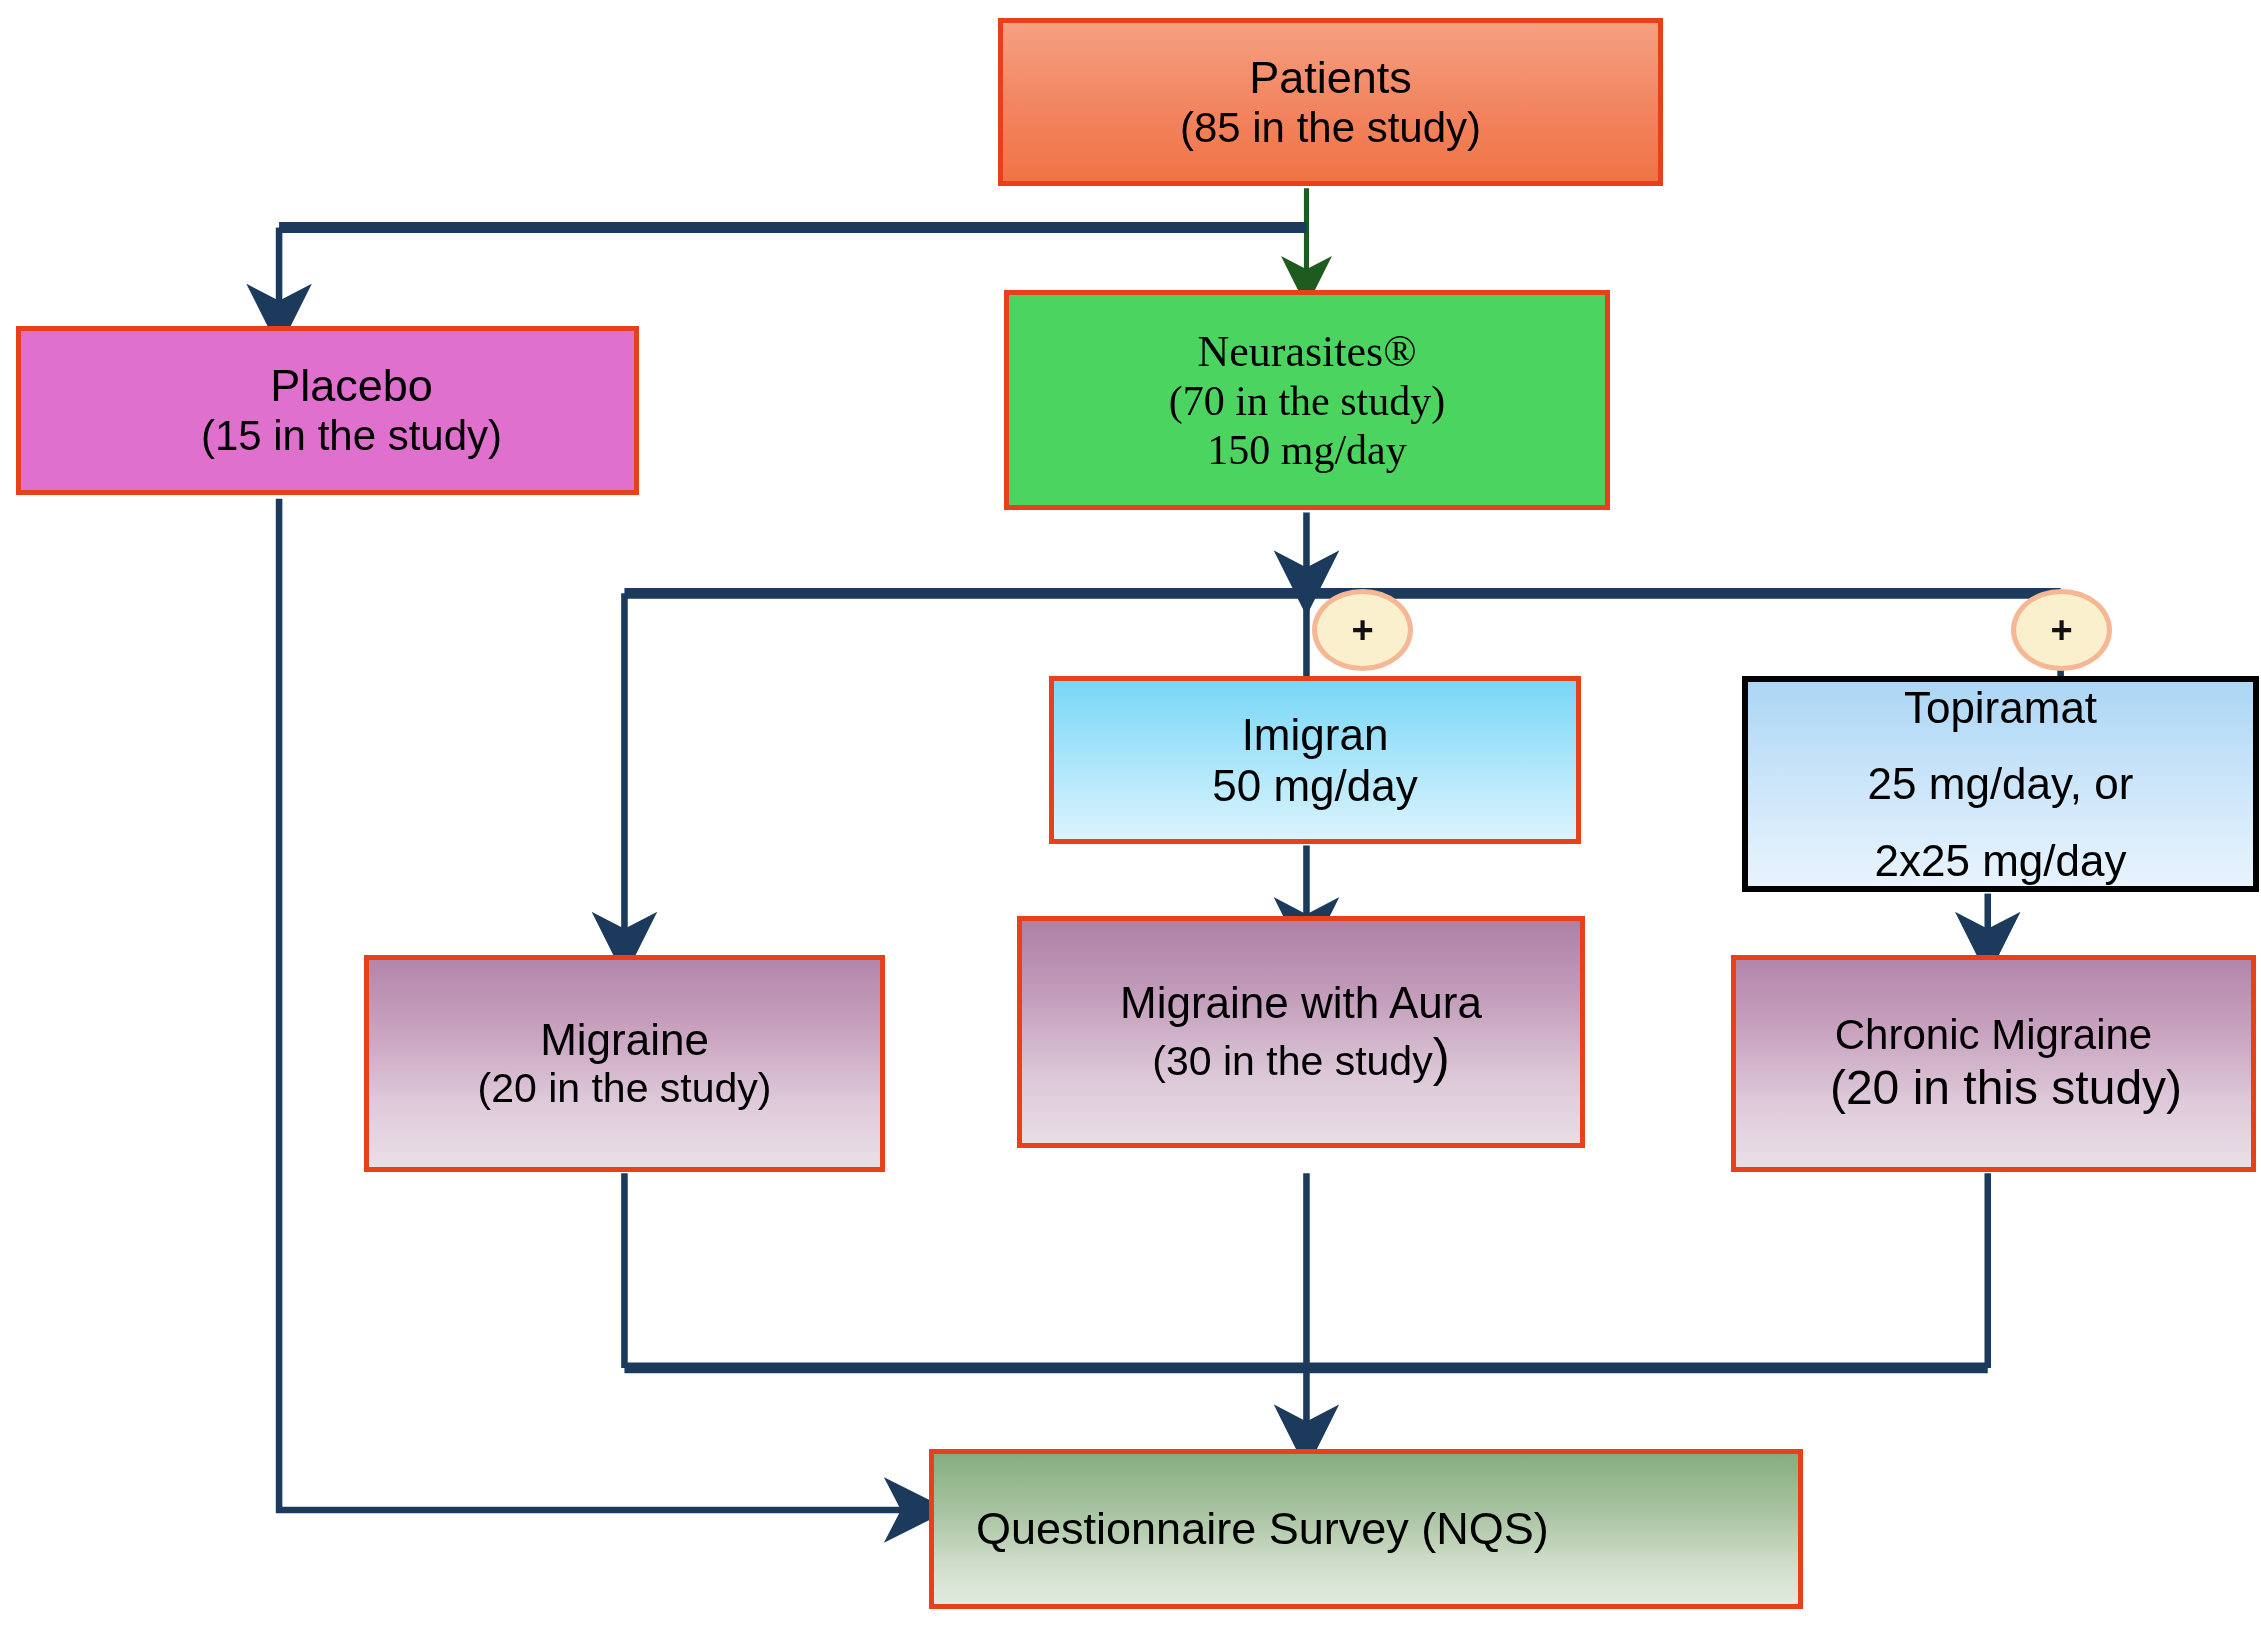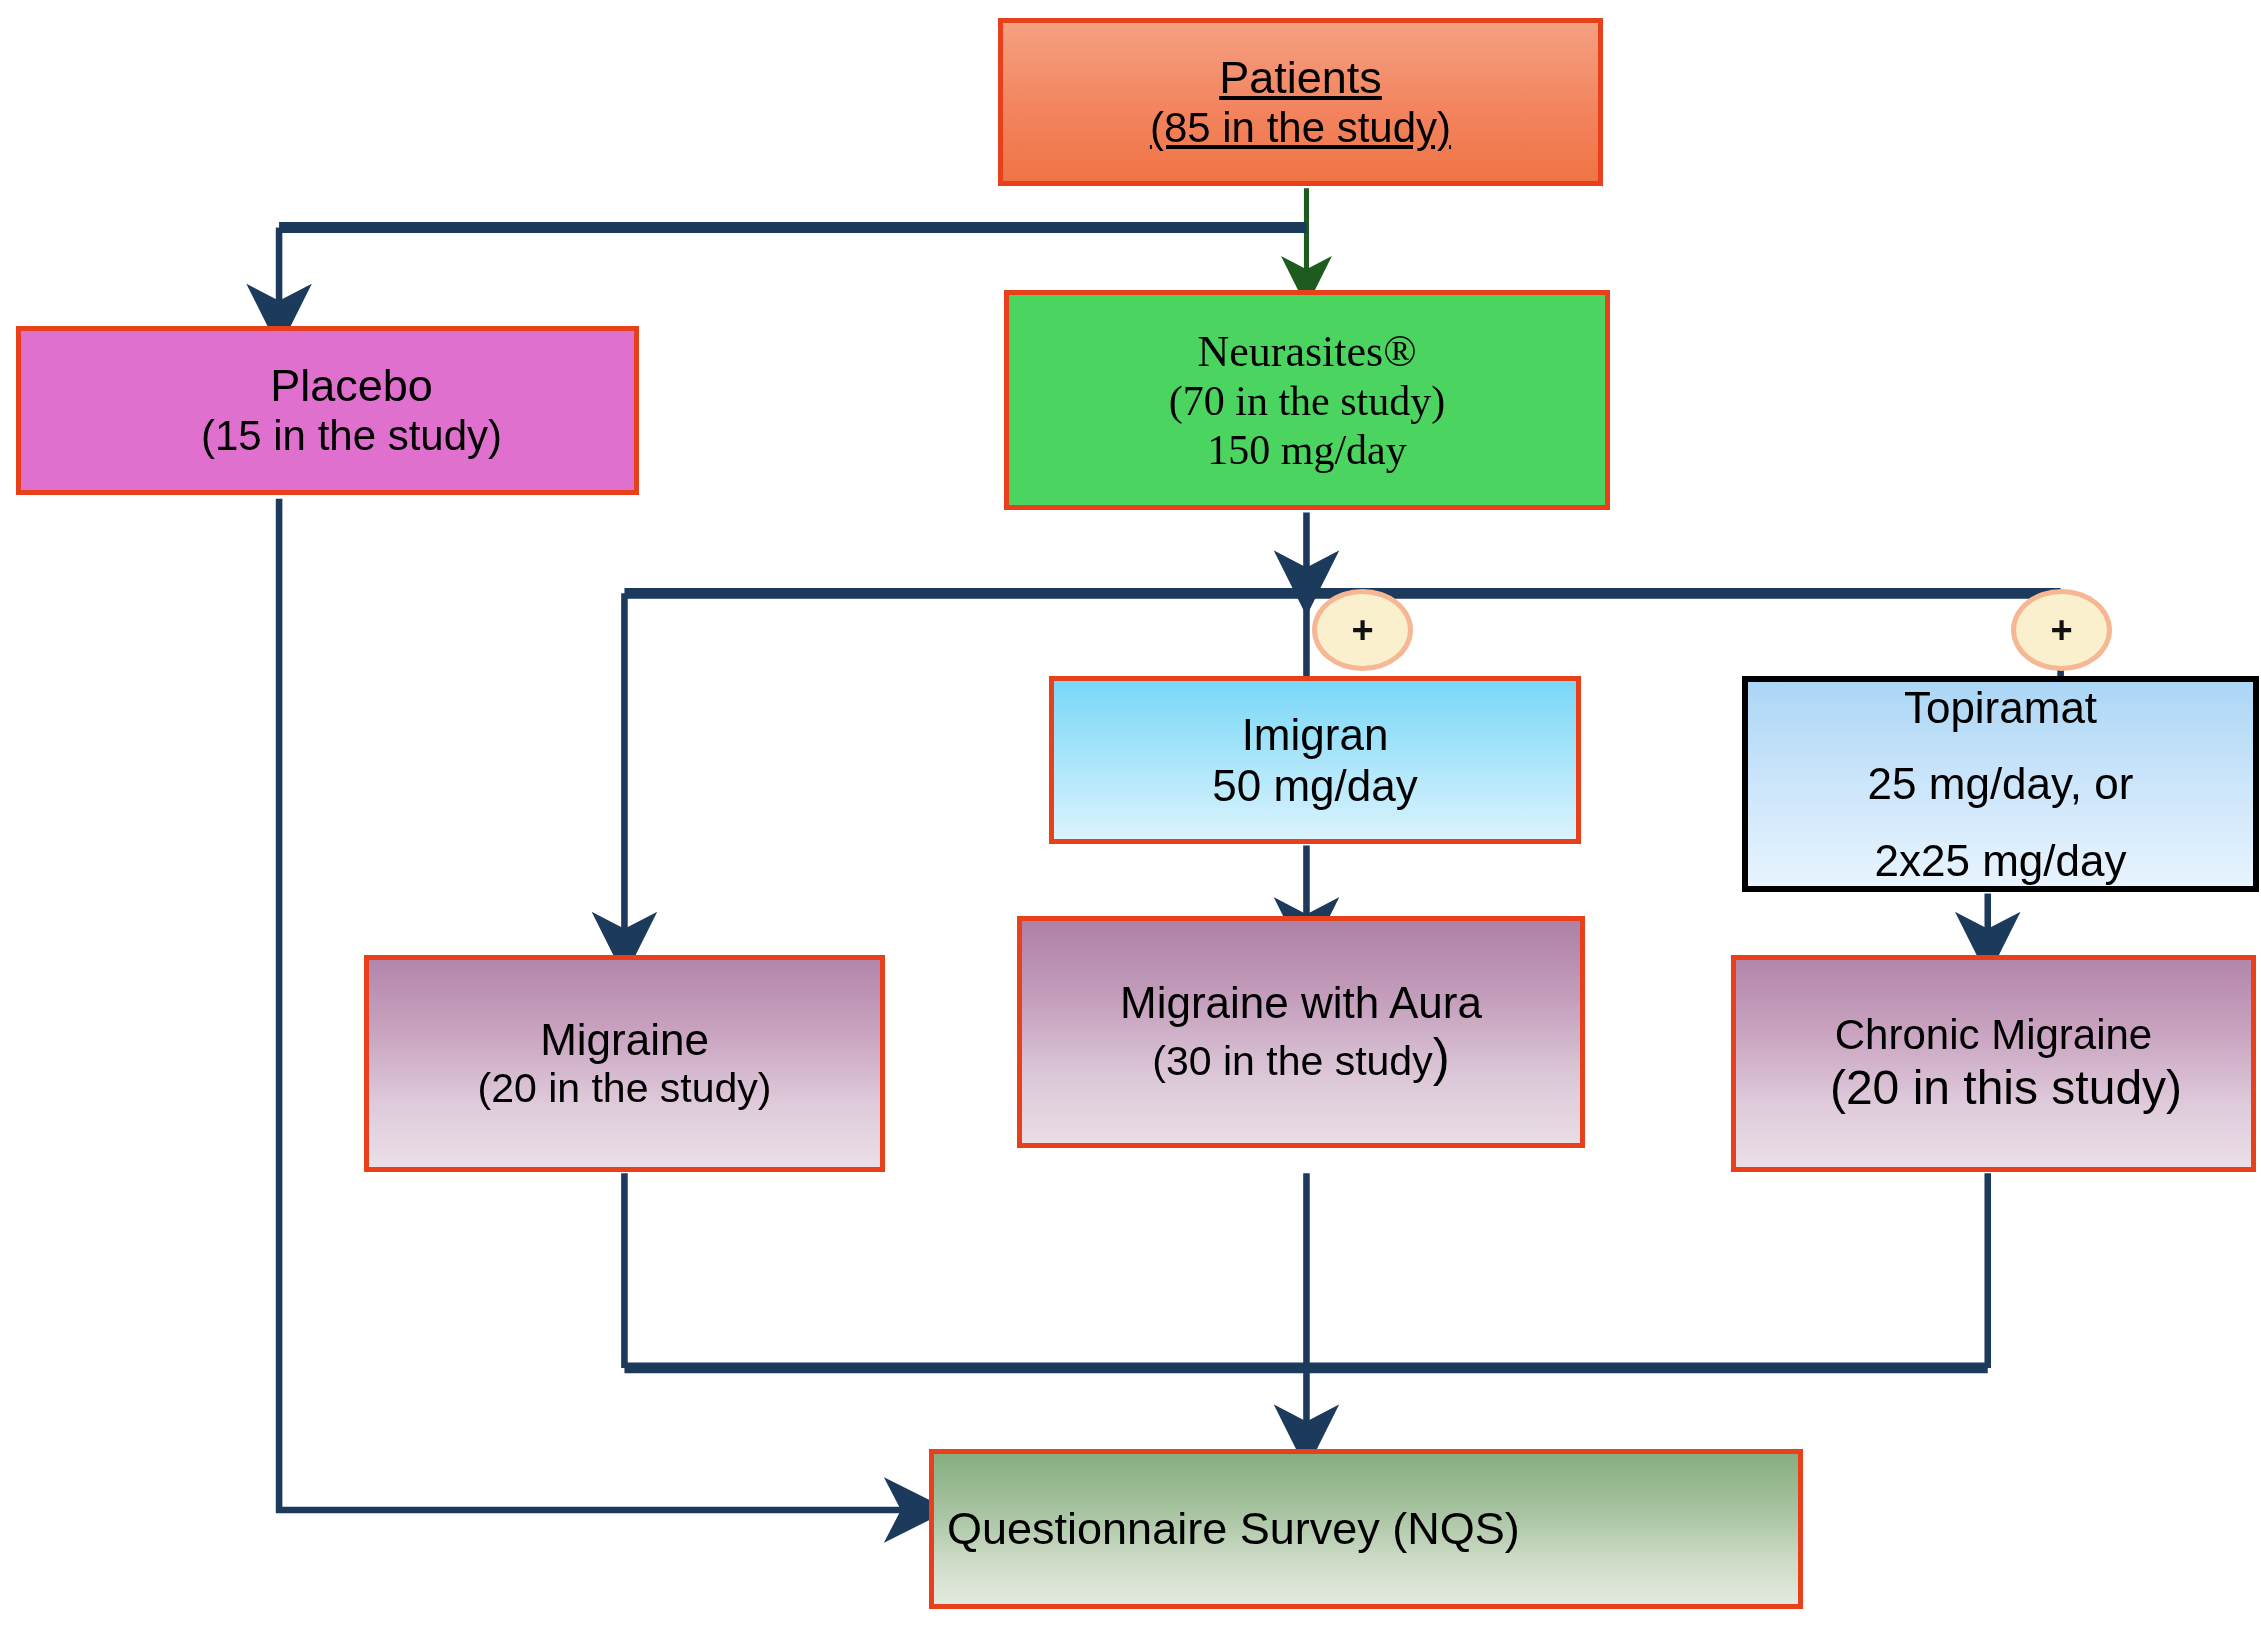--- a/index.html
+++ b/index.html
@@ -35,25 +35,24 @@
     color: #000000;
     line-height: 1.16;
   }
   .node .ln {
     display: block;
     white-space: nowrap;
   }
 
   
   .n-patients {
-    left: 998px; top: 18px; width: 605px; height: 168px;
+    left: 998px; top: 18px; width: 665px; height: 168px;
     border: 5.8px solid #E8401A;
     background: linear-gradient(180deg, #F5A081 0%, #F2845F 55%, #F07445 100%);
     font-size: 45px;
-    text-decoration: underline;
   }
   .n-patients .sub { font-size: 42px; }
 
   
   .n-placebo {
     left: 16px; top: 326px; width: 623px; height: 169px;
     border: 5.8px solid #E8401A;
     background: #E munt;
     background: #E56FD4;
     background: #E070CE;
@@ -118,21 +117,21 @@
   }
   .n-chronic .sub { font-size: 48px; margin-left: 25px; }
 
   
   .n-survey {
     left: 929px; top: 1449px; width: 874px; height: 160px;
     border: 5.8px solid #E8401A;
     background: linear-gradient(180deg, #86AE80 0%, #A9C4A2 40%, #CEDCC8 72%, #E3EADF 100%);
     font-size: 45px;
     align-items: flex-start;
-    padding-left: 13px;
+    padding-left: 42px;
   }
 
   
   .plus-badge {
     position: absolute;
     box-sizing: border-box;
     background: #FBF0CD;
     border: 5.1px solid #F6B894;
     border-radius: 50%;
     display: flex;

